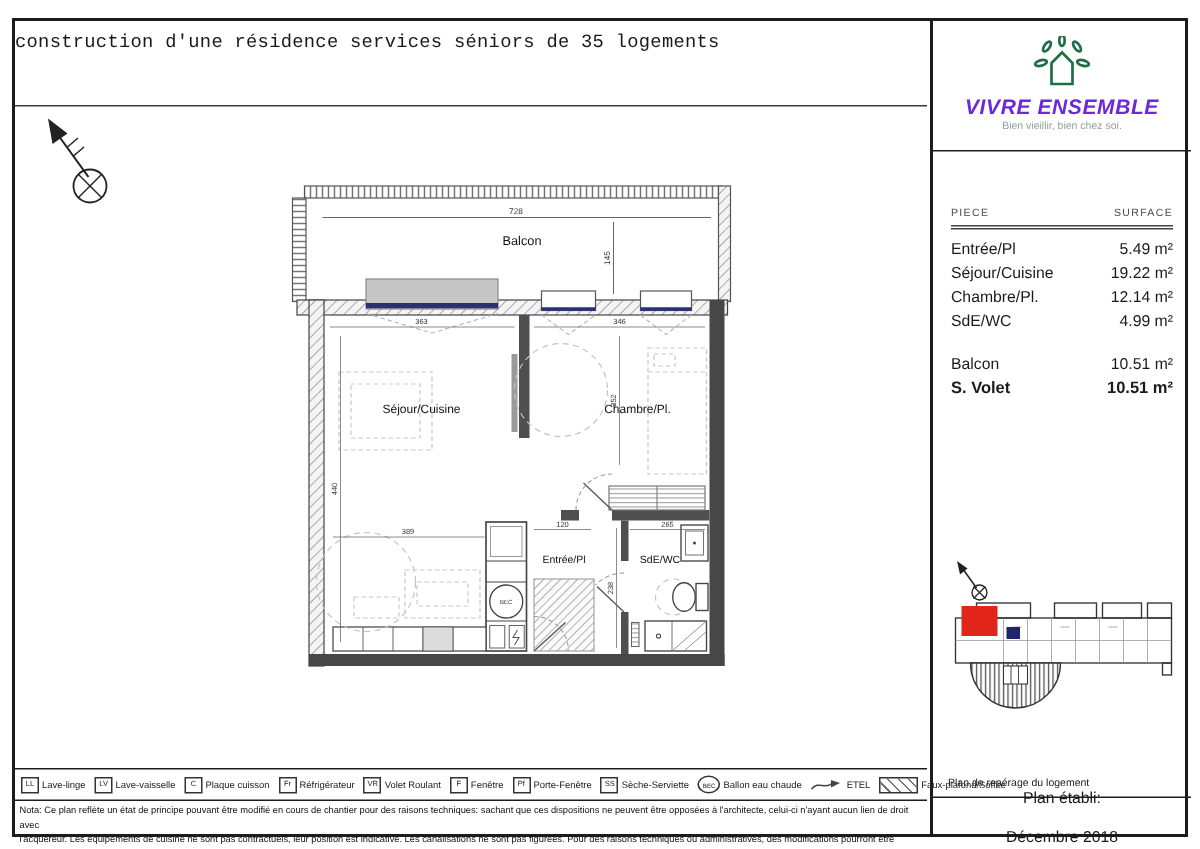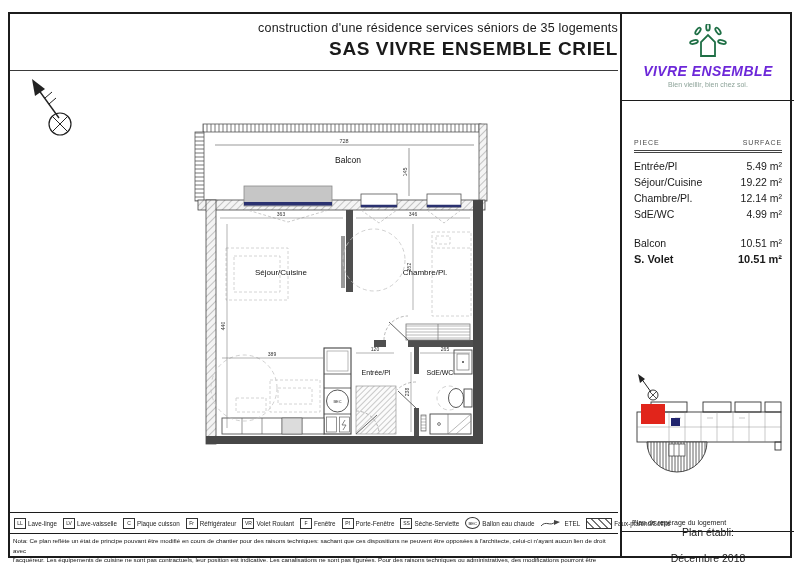--- a/index.html
+++ b/index.html
@@ -1,22 +1,22 @@
 <!DOCTYPE html>
 <html><head>
 <meta charset="utf-8">
 <style>
   html,body{margin:0;padding:0;background:#e8e8e8;}
   .page{position:relative;width:800px;height:566px;background:#fff;margin:0 auto;
         font-family:"Liberation Sans",sans-serif;color:#1a1a1a;overflow:hidden;}
   .frame{position:absolute;left:8px;top:12px;right:8px;bottom:8px;border:2px solid #1c1c1c;}
 
   
-  .header{position:absolute;left:10px;top:14px;width:608px;height:56px;text-align:right;
-          border-bottom:1px solid #3a3a3a;}
+  .header{position:absolute;left:10px;top:14px;width:608px;height:56px;text-align:left;
+          border-bottom:1px solid #3a3a3a;font-family:Liberation Mono, monospace;}
   .header .sub{font-size:12.5px;margin-top:7px;letter-spacing:.2px;}
   .header .main{font-size:19px;font-weight:bold;letter-spacing:.6px;margin-top:3px;}
 
   
   .rpanel{position:absolute;left:620px;top:12px;width:172px;height:546px;border-left:2px solid #1c1c1c;}
   .rp-logo{position:absolute;top:0;left:0;right:0;height:88px;border-bottom:1.5px solid #1c1c1c;
            display:flex;flex-direction:column;align-items:center;justify-content:center;}
   .brand-name{font-size:14px;font-weight:bold;color:#6d28d9;letter-spacing:.4px;margin-top:3px;font-style:italic;}
   .brand-tag{font-size:7px;color:#8da399;margin-top:2px;}
   .rp-apt{position:absolute;top:88px;left:0;right:0;height:30px;border-bottom:1.5px solid #1c1c1c;
@@ -53,21 +53,20 @@
   svg text{font-family:"Liberation Sans",sans-serif;}
 </style>
 </head>
 <body>
 
 <div class="page">
   <div class="frame"></div>
 
   <div class="header">
     <div class="sub">construction d'une résidence services séniors de 35 logements</div>
-    <div class="main">SAS VIVRE ENSEMBLE CRIEL</div>
   </div>
 
   <div class="north">
     <svg width="50" height="62" viewBox="0 0 50 62">
       <line x1="35" y1="42" x2="14" y2="13" stroke="#222" stroke-width="1.4"></line>
       <polygon points="8,3 21,13 11,20" fill="#222"></polygon>
       <line x1="21" y1="22" x2="28" y2="16" stroke="#222" stroke-width="1"></line>
       <line x1="25" y1="28" x2="32" y2="22" stroke="#222" stroke-width="1"></line>
       <circle cx="36" cy="48" r="11" fill="none" stroke="#222" stroke-width="1.2"></circle>
       <line x1="28" y1="40" x2="44" y2="56" stroke="#222" stroke-width="1"></line>

